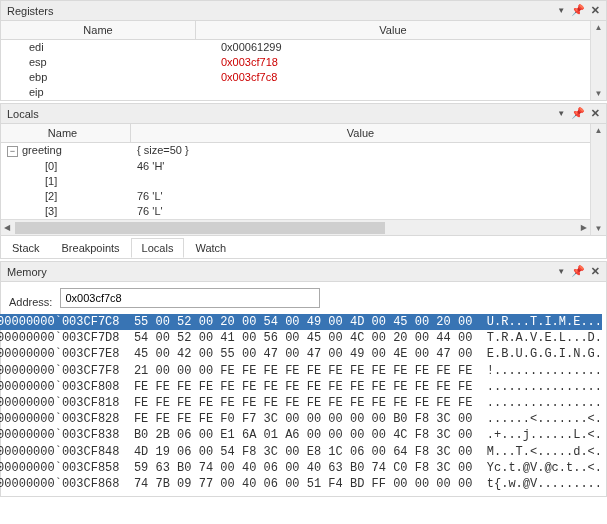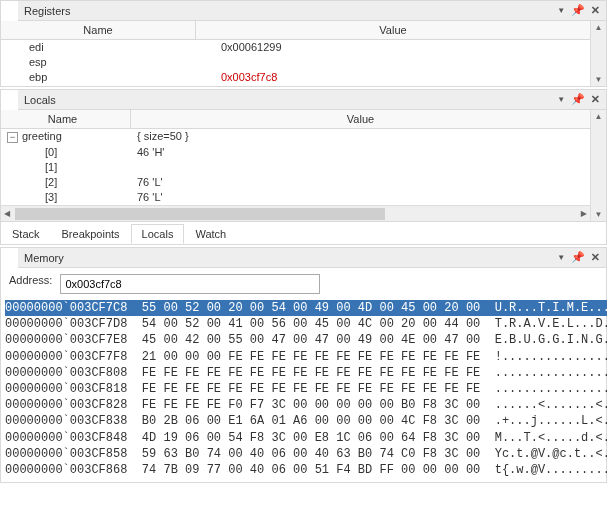--- a/index.html
+++ b/index.html
@@ -12,21 +12,20 @@
     width: 607px;
   }
   .panel { border: 1px solid #d9d9d9; margin-bottom: 2px; }
   .panel-header {
     background: #eee;
     padding: 3px 6px;
     display: flex;
     align-items: center;
     justify-content: space-between;
     border-bottom: 1px solid #d9d9d9;
-    margin-left: 17px;
   }
   .panel-title { font-weight: normal; }
   .panel-icons { display: flex; gap: 6px; align-items: center; }
   .panel-icons span { color: #555; cursor: pointer; }
   .arrow-down { font-size: 8px; }
   .pin { font-size: 11px; }
   .close-x { font-size: 11px; font-weight: bold; }
   .grid {
     display: flex; flex-direction: column;
     position: relative;
@@ -54,21 +53,21 @@
   .locals-header .locals-name { text-align: center; padding-left: 0;}
   .locals-header .locals-val { text-align: center; }
   .child { padding-left: 44px; }
   .red { color: #c00; }
   .scroll {
     width: 16px; background: #efefef; border-left: 1px solid #ddd;
     display: flex; flex-direction: column; justify-content: space-between;
     text-align: center; color: #666; font-size: 8px;
   }
   .scroll span { cursor: pointer; padding: 2px 0; }
-  .grid-wrap { display: flex; }
+  .grid-wrap { display: flex; justify-content: flex-end; }
   .grid-body { flex: 1; }
   .hscroll {
     height: 16px; background: #efefef; border-top: 1px solid #ddd;
     display: flex; justify-content: space-between; align-items: center;
     color: #666; font-size: 8px;
   }
   .hscroll span { padding: 0 3px; cursor: pointer;}
   .hscroll .thumb {
     height: 12px; flex: 0 0 370px; background: #cfcfcf; margin-left: 2px;
   }
@@ -77,21 +76,21 @@
   .tab {
     padding: 3px 10px;
     cursor: pointer;
     border: 1px solid transparent;
   }
   .tab.active {
     border: 1px solid #d9d9d9;
     border-bottom: 1px solid #fff;
     background: #fff;
   }
-  .addr-row { padding: 6px 8px; display: flex; align-items: flex-start; gap: 8px; }
+  .addr-row { padding: 6px 8px; display: flex; align-items: flex-end; gap: 8px; }
   .addr-row input {
     width: 260px; font-size: 11px; padding: 3px 4px;
     border: 1px solid #aaa;
   }
   .mem {
     font-family: Consolas, "Courier New", monospace;
     font-size: 12px;
     white-space: pre;
     padding: 0 4px 4px 4px;
     line-height: 1.35;
@@ -124,26 +123,28 @@
           <div class="cell" style="width:195px">Name</div>
           <div class="cell" style="flex:1">Value</div>
         </div>
         <div id="reg-rows">
             <div class="grid-row">
               <div class="cell reg-name">edi</div>
               <div class="cell reg-val ">0x00061299</div>
             </div>
             <div class="grid-row">
               <div class="cell reg-name">esp</div>
+              <div class="cell reg-val red">0x003cf718</div>
             </div>
             <div class="grid-row">
               <div class="cell reg-name">ebp</div>
               <div class="cell reg-val red">0x003cf7c8</div>
             </div>
             <div class="grid-row">
+              <div class="cell reg-name">eip</div>
             </div>
           </div>
       </div>
     </div>
     <div class="scroll">
       <span>▲</span>
       <span>▼</span>
     </div>
   </div>
 </div>

